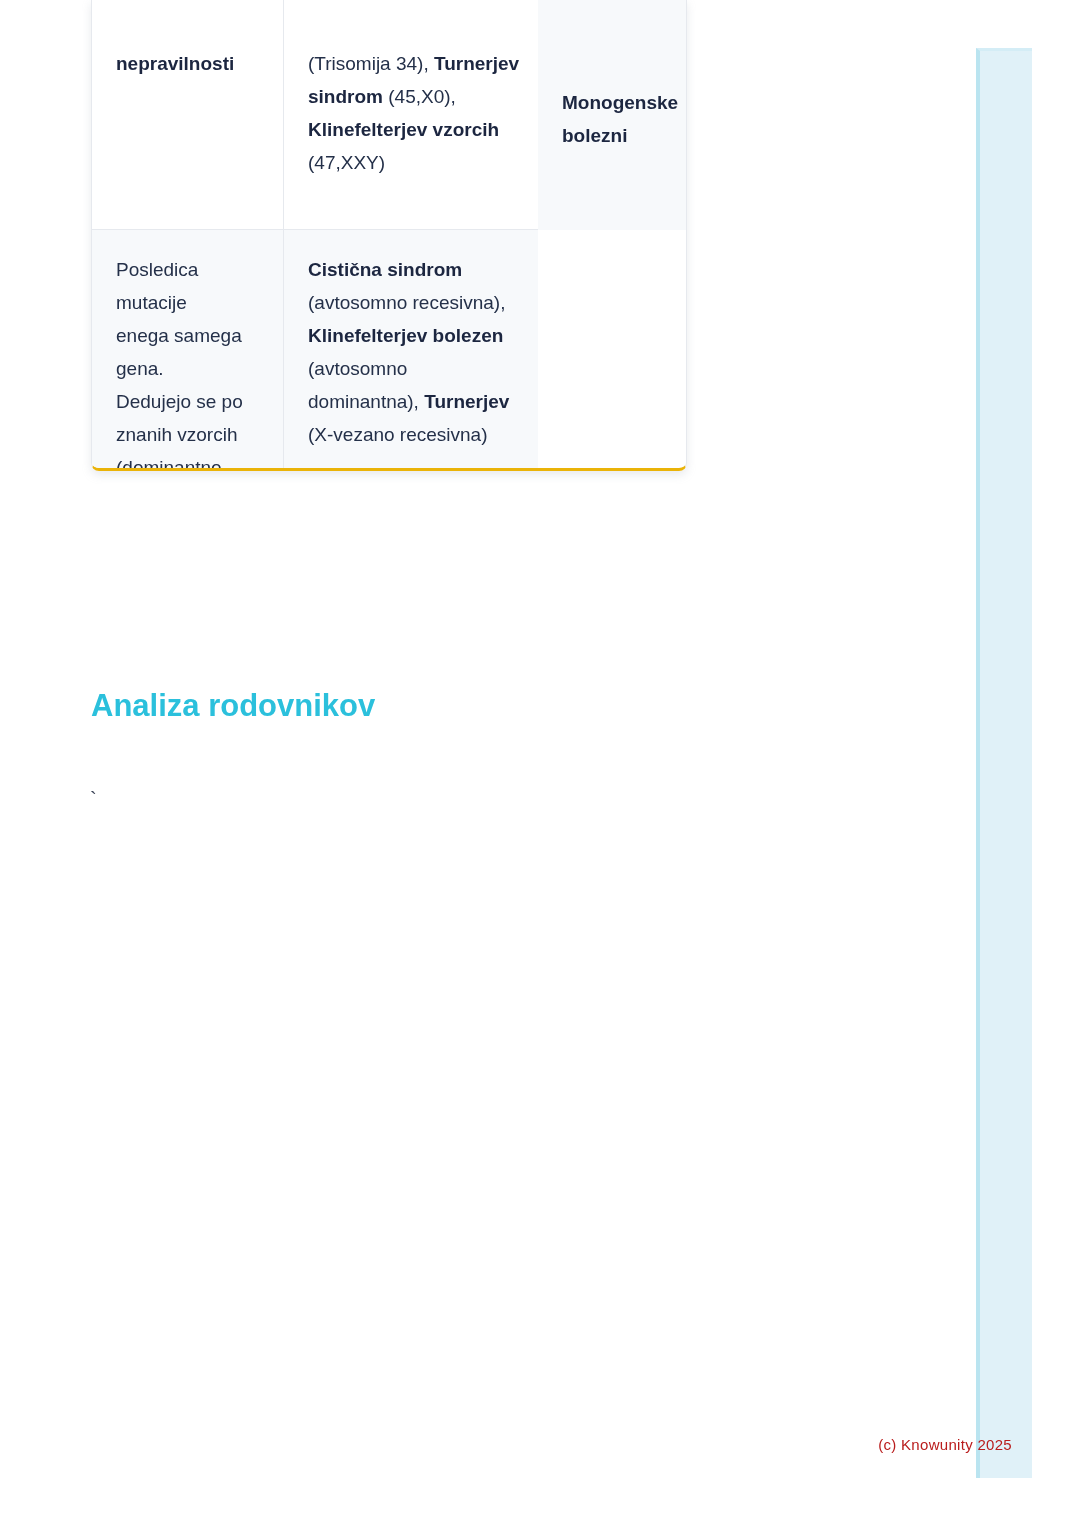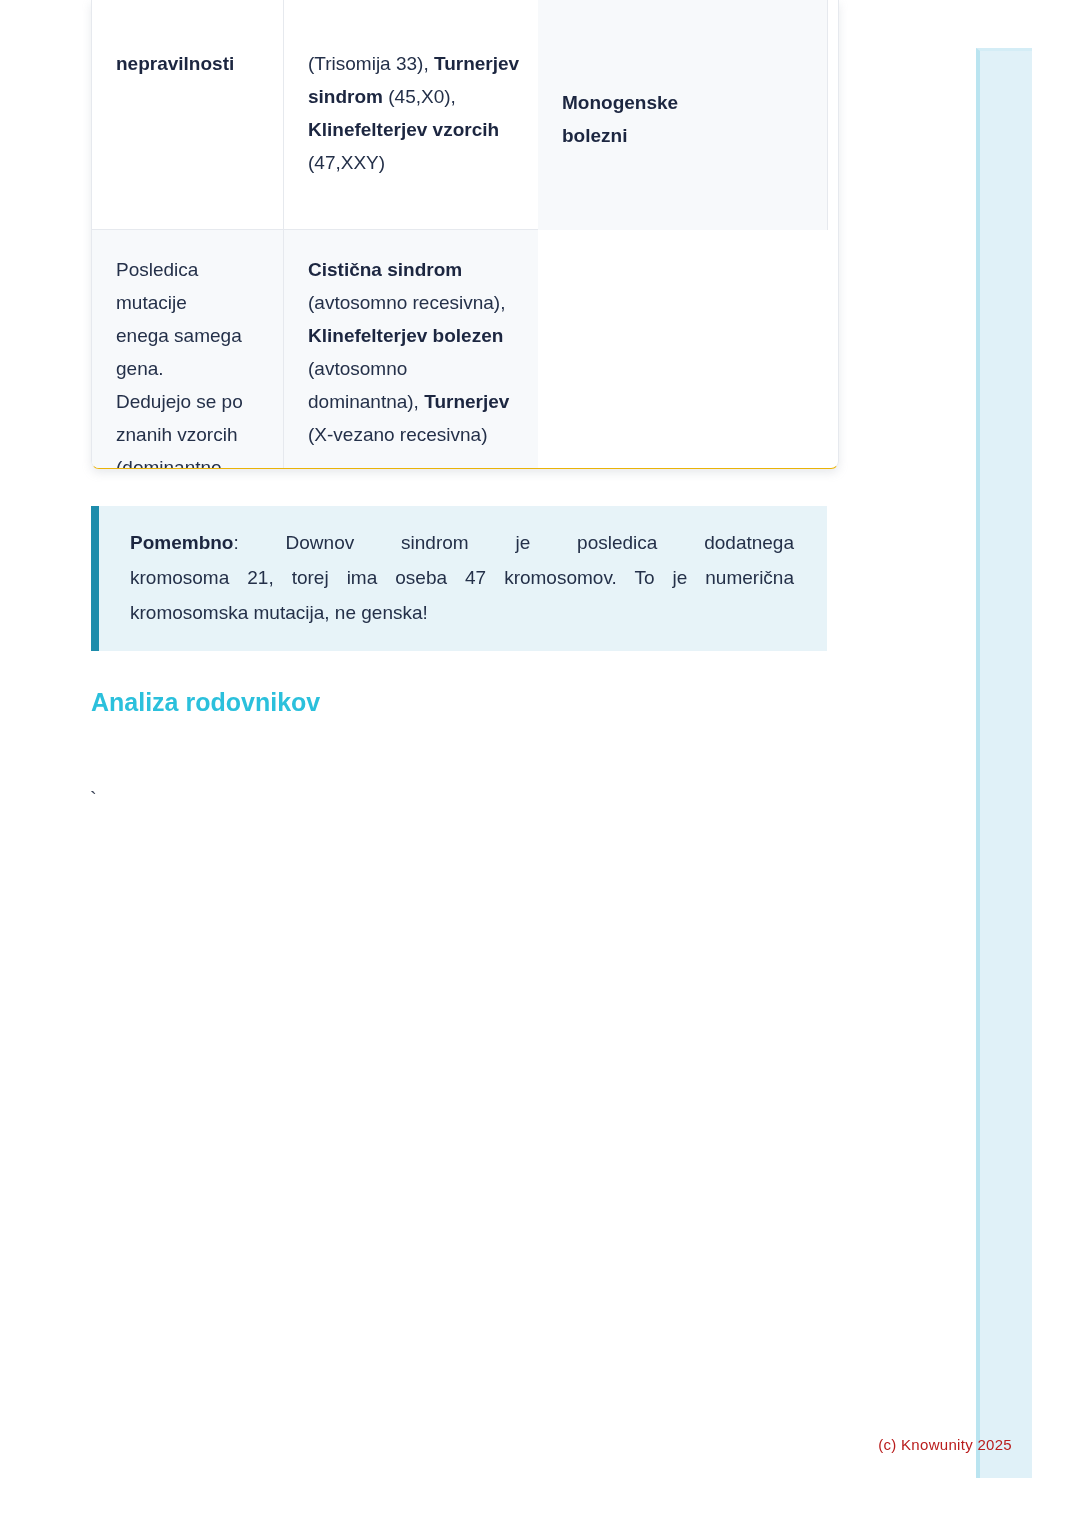--- a/index.html
+++ b/index.html
@@ -15,28 +15,28 @@
     overflow: hidden;
     font-family: "Liberation Sans", "DejaVu Sans", sans-serif;
     color: #243049;
   }
 
   
   .gtable {
     position: absolute;
     left: 91px;
     top: 0;
-    width: 748px;
+    width: 596px;
     display: grid;
     grid-template-columns: 192px 254px 290px;
     grid-template-rows: 230px 238px;
     box-sizing: border-box;
     border-left: 1px solid #e6e9ee;
     border-right: 1px solid #e6e9ee;
-    border-bottom: 1px solid #eab308;
+    border-bottom: 3px solid #eab308;
     border-radius: 0 0 8px 8px;
     box-shadow: 0 4px 10px rgba(150, 160, 175, 0.22);
     overflow: hidden;
   }
   .td {
     box-sizing: border-box;
     padding: 0 18px 0 24px;
     white-space: pre-line;
     font-size: 19px;
     line-height: 33px;
@@ -71,21 +71,21 @@
   }
   .callout-line.last { text-align-last: left; }
   .callout-line .b { font-weight: 700; color: #1c2640; }
 
   
   .heading {
     position: absolute;
     left: 91px;
     top: 688px;
     margin: 0;
-    font-size: 25px;
+    font-size: 31px;
     font-weight: 700;
     color: #2bc0dc;
   }
   .para {
     position: absolute;
     left: 91px;
     top: 744px;
     margin: 0;
     font-size: 19px;
     line-height: 28px;
@@ -125,45 +125,40 @@
     letter-spacing: 0.3px;
   }
 </style>
 </head>
 <body>
 
 <div class="page">
 
   <div class="gtable">
     <div class="td r1 c1"><span class="b">nepravilnosti</span></div>
-    <div class="td r1 c3"><span>(Trisomija 33), </span><span class="b">Turnerjev
+    <div class="td r1 c3"><span>(Trisomija 34), </span><span class="b">Turnerjev
 sindrom</span><span> (45,X0),
 </span><span class="b">Klinefelterjev vzorcih</span><span>
 (47,XXY)</span></div>
     <div class="td r2 c1"><span class="b">Monogenske
 bolezni</span></div>
     <div class="td r2 c2"><span>Posledica mutacije
 enega samega gena.
 Dedujejo se po
 znanih vzorcih
 (dominantno,
 recesivno, X-vezano).</span></div>
     <div class="td r2 c3"><span class="b">Cistična sindrom</span><span>
 (avtosomno recesivna),
 </span><span class="b">Klinefelterjev bolezen</span><span>
 (avtosomno
 dominantna), </span><span class="b">Turnerjev</span><span>
 (X-vezano recesivna)</span></div>
   </div>
 
-  <div class="callout">
-    <span class="callout-line"><span class="b">Pomembno</span><span>: Downov sindrom je posledica dodatnega</span></span>
-    <span class="callout-line"><span>kromosoma 21, torej ima oseba 47 kromosomov. To je numerična</span></span>
-    <span class="callout-line last"><span>kromosomska mutacija, ne genska!</span></span>
-  </div>
 
   <h2 class="heading">Analiza rodovnikov</h2>
   <div class="stray">`</div>
 
   <div class="right-bar"></div>
 
   <div class="copyright">(c) Knowunity 2025</div>
 
 </div>
 

